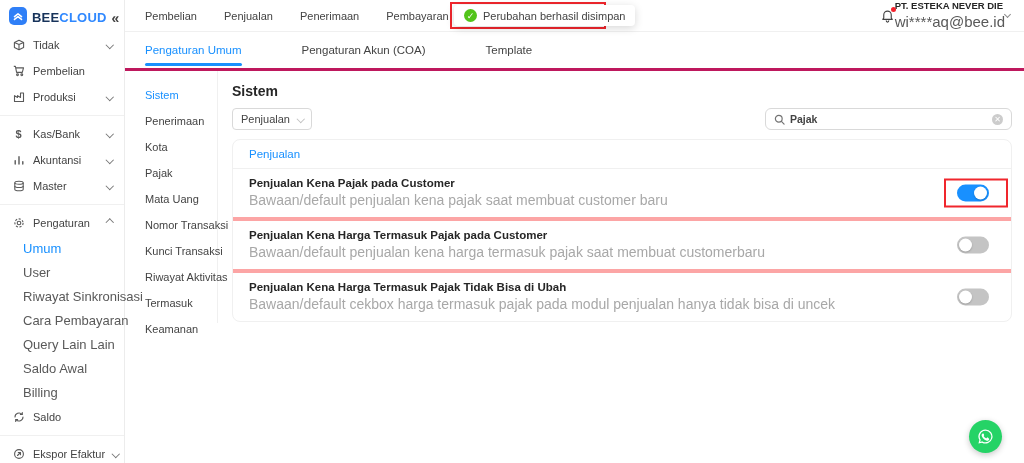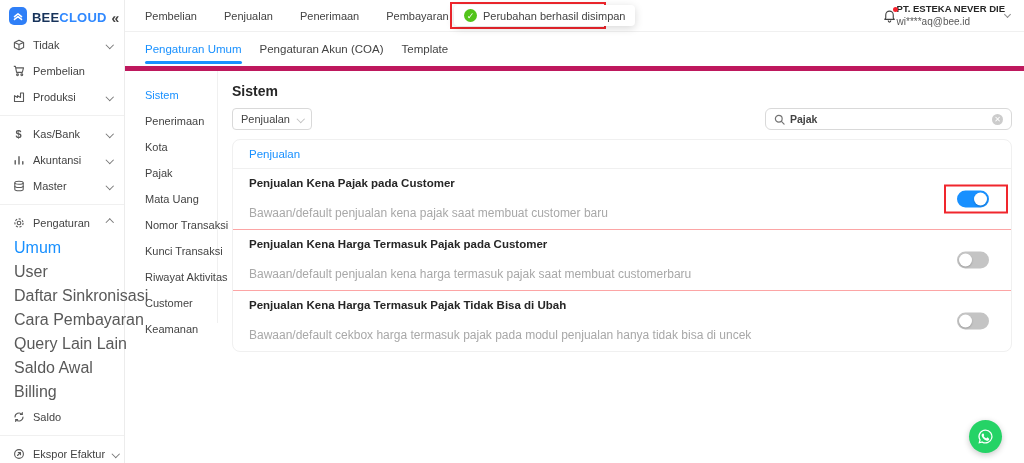--- a/index.html
+++ b/index.html
@@ -13,65 +13,65 @@
   .logo-badge{width:18px;height:18px;border-radius:5px;background:#2f7ff7;display:flex;align-items:center;justify-content:center;flex:none}
   .logo-text{font-size:13px;font-weight:bold;letter-spacing:.2px;white-space:nowrap}
   .logo-text .b1{color:#17335b}.logo-text .b2{color:#2f88ff}
   .collapse{margin-left:auto;font-size:14px;color:#434343;font-weight:bold;cursor:pointer;line-height:1}
   .side-item{display:flex;align-items:center;gap:8px;padding:0 12px;height:26px;font-size:11px;color:#434343;cursor:pointer}
   .side-icon{width:13px;display:flex;justify-content:center;align-items:center;color:#595959;flex:none}
   .side-label{white-space:nowrap}
   .chev{width:5.5px;height:5.5px;border-right:1.3px solid #737373;border-bottom:1.3px solid #737373;transform:rotate(45deg);flex:none}
   .chev.up{transform:rotate(225deg)}
   .ml-auto{margin-left:auto}
-  .side-sub{padding:0 12px 0 14px;height:24px;display:flex;align-items:center;font-size:16px;color:#595959;cursor:pointer;white-space:nowrap}
+  .side-sub{padding:0 12px 0 23px;height:24px;display:flex;align-items:center;font-size:13px;color:#595959;cursor:pointer;white-space:nowrap}
   .side-sub.active{color:#1890ff}
   .side-div{height:1px;background:#f0f0f0;margin:5px 0}
   .dollar{font-size:11px;font-weight:bold;color:#595959}
 
   
   .topbar{position:absolute;left:125px;top:0;width:899px;height:32px;background:#fff;border-bottom:1px solid #f0f0f0;display:flex;align-items:center;padding:0 14px 0 20px;z-index:2}
   .topnav{display:flex;gap:27px;font-size:11px;color:#434343}
   .topnav span{cursor:pointer;white-space:nowrap}
   .toast-frame{position:absolute;left:325px;top:2px;width:156px;height:27px;border:2px solid #f0262d;display:flex;align-items:center;padding:0 2px}
   .toast{background:#fff;border-radius:4px;box-shadow:0 2px 8px rgba(0,0,0,.16);display:flex;align-items:center;gap:6px;padding:4px 10px;font-size:11px;color:#434343;white-space:nowrap}
   .check{width:13px;height:13px;border-radius:50%;background:#52c41a;color:#fff;font-size:9px;display:flex;align-items:center;justify-content:center;flex:none}
   .top-right{margin-left:auto;display:flex;align-items:center;}
   .bell{position:relative;cursor:pointer}
   .bell .dot{position:absolute;right:-1px;top:-1px;width:5px;height:5px;border-radius:50%;background:#f5222d}
   .acct{line-height:1.3;cursor:pointer}
   .acct .co{font-size:9.5px;font-weight:bold;color:#262626;white-space:nowrap}
-  .acct .em{font-size:10px;color:#595959;white-space:nowrap}
+  .acct .em{font-size:15px;color:#595959;white-space:nowrap}
   .acct-chev{width:5px;height:5px;border-right:1.2px solid #8c8c8c;border-bottom:1.2px solid #8c8c8c;transform:rotate(45deg);margin-top:-3px}
 
   
   .content{position:absolute;left:125px;top:32px;width:899px;height:431px;background:#fff}
-  .tabbar{height:39px;border-bottom:5px solid #be185d;display:flex;align-items:stretch;gap:18px;padding:0 20px}
+  .tabbar{height:39px;border-bottom:3px solid #be185d;display:flex;align-items:stretch;gap:60px;padding:0 20px}
   .tab{font-size:11.5px;color:#434343;position:relative;display:flex;align-items:center;cursor:pointer;white-space:nowrap}
   .tab.active{color:#1890ff}
   .tab.active::after{content:"";position:absolute;left:0;right:0;bottom:2px;height:3px;border-radius:2px;background:#1890ff}
   .panel{display:flex}
   .set-nav{width:93px;padding:18px 0 0 20px;height:252px;border-right:1px solid #f0f0f0;flex:none}
   .set-item{font-size:11px;color:#434343;margin-bottom:14px;cursor:pointer;white-space:nowrap}
   .set-item.active{color:#1890ff}
   .main{flex:1;padding:12px 12px 0 14px;min-width:0}
   .main h1{font-size:14px;color:#262626;font-weight:bold}
   .controls{display:flex;justify-content:space-between;align-items:center;margin-top:9px}
   .select{width:80px;height:22px;border:1px solid #d9d9d9;border-radius:4px;display:flex;align-items:center;padding:0 8px;font-size:11px;color:#434343;background:#fff;cursor:pointer}
   .select .chev{border-color:#bfbfbf}
   .search{width:247px;height:22px;border:1px solid #d9d9d9;border-radius:6px;display:flex;align-items:center;gap:5px;padding:0 8px;background:#fff}
   .search input{border:none;outline:none;flex:1;font-size:10.5px;font-family:inherit;color:#434343;font-weight:bold;min-width:0;background:transparent}
   .clear{width:11px;height:11px;border-radius:50%;background:#ccc;color:#fff;font-size:8px;line-height:11px;text-align:center;cursor:pointer;flex:none}
 
   .card{margin-top:9px;border:1px solid #f0f0f0;border-radius:8px;background:#fff}
   .card-h{padding:8px 16px;font-size:11.5px;color:#1890ff;border-bottom:1px solid #f0f0f0}
-  .row{position:relative;padding:8px 90px 9px 16px;border-bottom:1px solid #fca5a5;min-height:40px}
+  .row{position:relative;padding:8px 90px 9px 16px;border-bottom:4px solid #fca5a5;min-height:40px}
   .row:last-child{border-bottom:none}
   .row .t{font-size:11.5px;font-weight:bold;color:#262626}
-  .row .d{font-size:12px;color:#a8a8a8;margin-top:17px}
+  .row .d{font-size:14px;color:#a8a8a8;margin-top:3px}
   .switch{width:32px;height:17px;border-radius:9px;background:#c4c4c4;position:relative;cursor:pointer}
   .switch.on{background:#1890ff}
   .switch::after{content:"";position:absolute;width:13px;height:13px;border-radius:50%;background:#fff;top:2px;left:2px;box-shadow:0 1px 2px rgba(0,0,0,.2)}
   .switch.on::after{left:auto;right:2px}
   .toggle-wrap{position:absolute;right:22px;top:50%;transform:translateY(-50%)}
   .toggle-frame{position:absolute;right:3px;top:50%;transform:translateY(-50%);border:2px solid #f0262d;padding:4px 17px 4px 11px}
 
   .wa-btn{position:absolute;left:969px;top:420px;width:33px;height:33px;border-radius:50%;background:#25d366;display:flex;align-items:center;justify-content:center;box-shadow:0 2px 6px rgba(0,0,0,.22);cursor:pointer;z-index:5}
 </style>
 </head>
@@ -154,21 +154,21 @@
         <svg width="12" height="12" viewBox="0 0 12 12" fill="none" stroke="#595959" stroke-width="1.1">
           <circle cx="6" cy="6" r="1.8"></circle>
           <circle cx="6" cy="6" r="4.1" stroke-dasharray="2.1 1.6"></circle>
         </svg>
       </span>
     <span class="side-label">Pengaturan</span>
     <span class="chev up ml-auto"></span>
   </div>
   <div class="side-sub active">Umum</div>
   <div class="side-sub">User</div>
-  <div class="side-sub">Daftar Sinkronisasi</div>
+  <div class="side-sub">Riwayat Sinkronisasi</div>
   <div class="side-sub">Cara Pembayaran</div>
   <div class="side-sub">Query Lain Lain</div>
   <div class="side-sub">Saldo Awal</div>
   <div class="side-sub">Billing</div>
 
   <div class="side-item">
     <span class="side-icon">
         <svg width="12" height="12" viewBox="0 0 12 12" fill="none" stroke="#595959" stroke-width="1.1" stroke-linecap="round" stroke-linejoin="round">
           <path d="M10 6a4 4 0 0 1-7 2.6M2 6a4 4 0 0 1 7-2.6"></path>
           <path d="M9.3 1.5v1.9H7.4M2.7 10.5V8.6h1.9"></path>
@@ -234,21 +234,21 @@
   <div class="panel">
     <nav class="set-nav">
       <div class="set-item active">Sistem</div>
       <div class="set-item">Penerimaan</div>
       <div class="set-item">Kota</div>
       <div class="set-item">Pajak</div>
       <div class="set-item">Mata Uang</div>
       <div class="set-item">Nomor Transaksi</div>
       <div class="set-item">Kunci Transaksi</div>
       <div class="set-item">Riwayat Aktivitas</div>
-      <div class="set-item">Customer</div>
+      <div class="set-item">Termasuk</div>
       <div class="set-item">Keamanan</div>
     </nav>
 
     <div class="main">
       <h1>Sistem</h1>
 
       <div class="controls">
         <div class="select">
           <span>Penjualan</span>
           <span class="chev ml-auto"></span>

